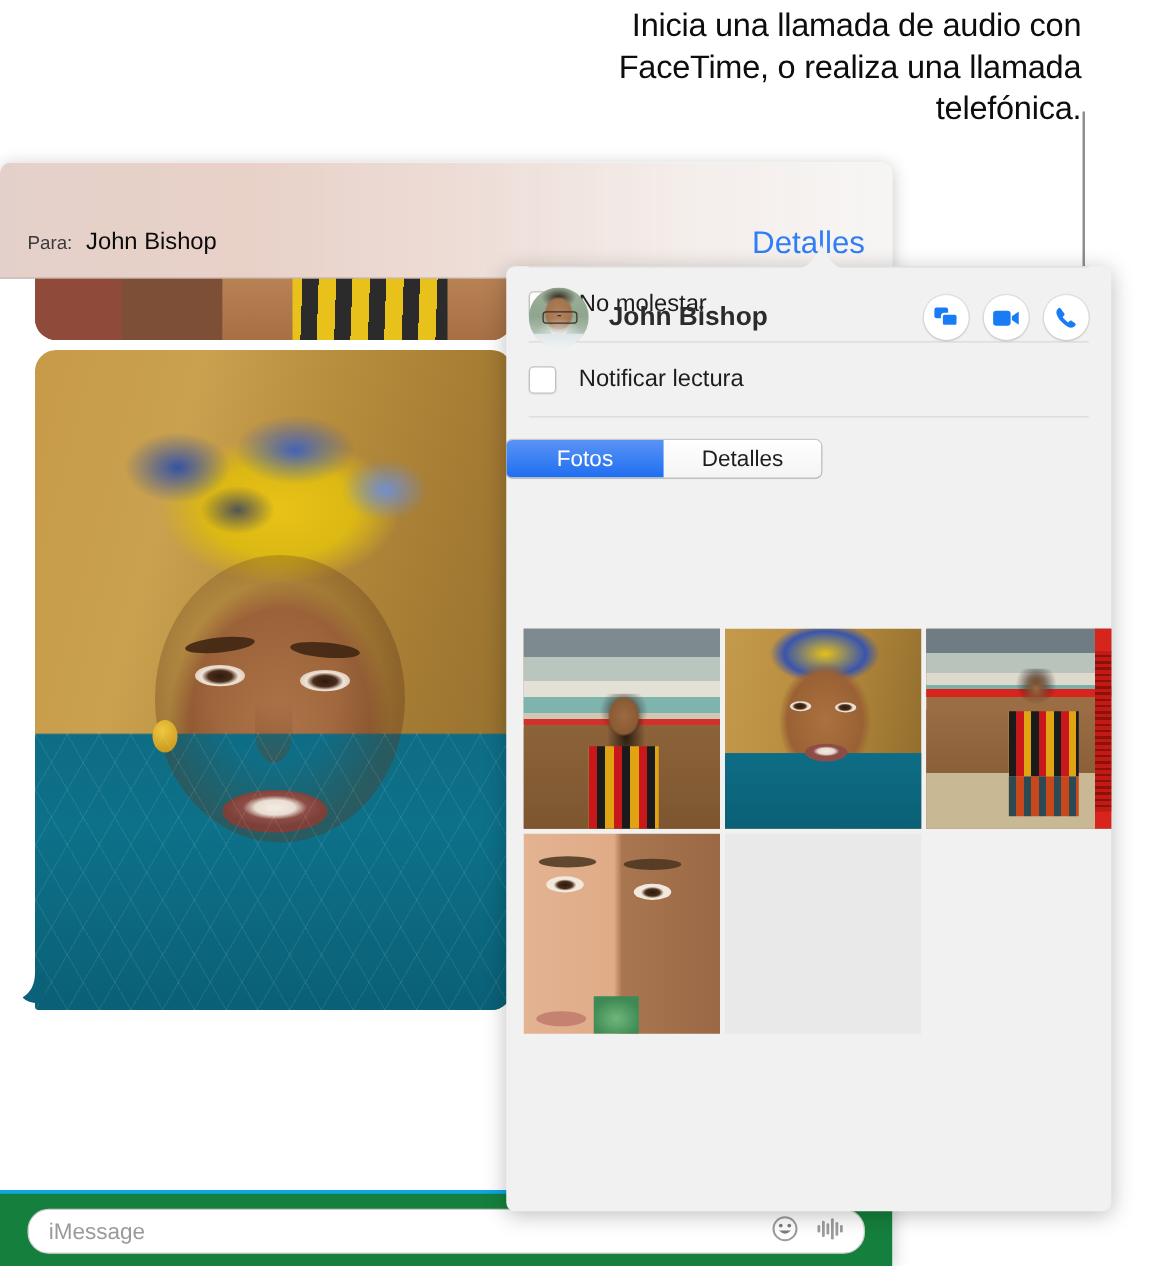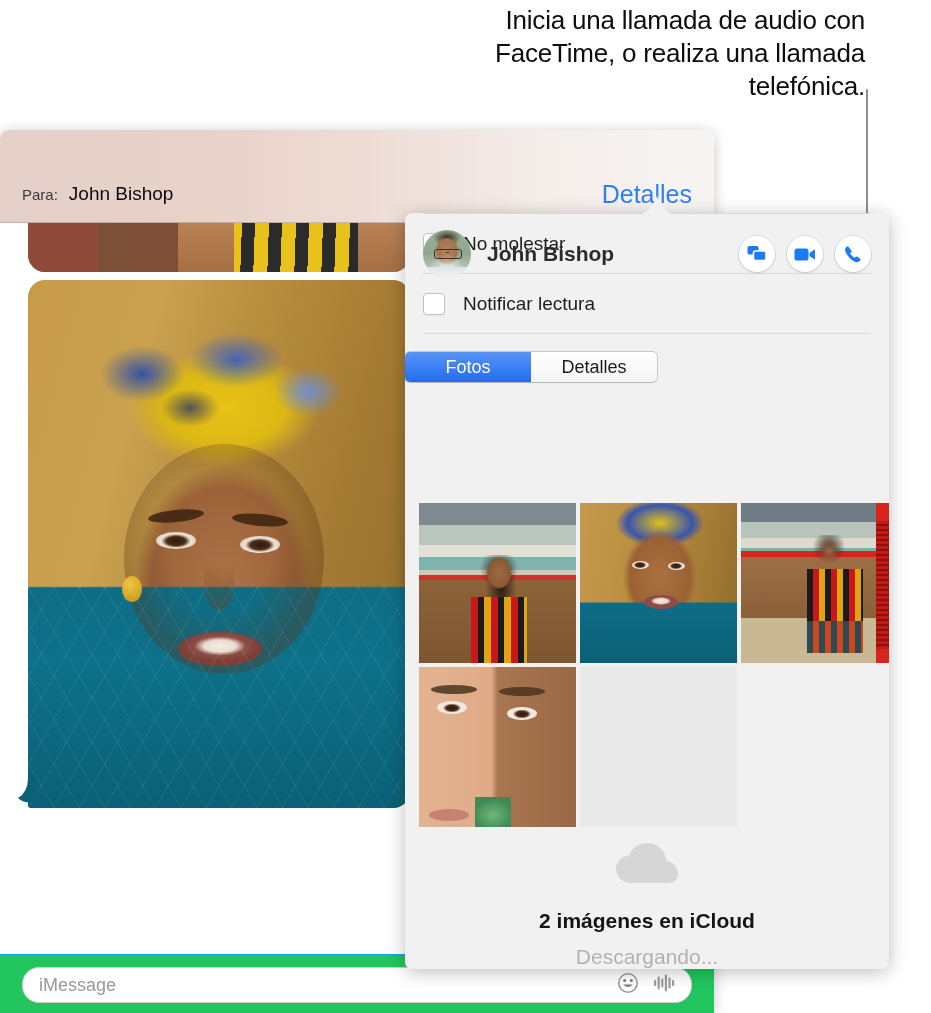--- a/index.html
+++ b/index.html
@@ -144,21 +144,21 @@
     background:linear-gradient(to bottom,#b98255,#a66f44);
   }
   .prev-arm2{
     position:absolute;left:330px;top:0;width:52px;height:50px;
     background:linear-gradient(to bottom,#b98255,#a66f44);
   }
 
   
   .input-bar{
     position:absolute;left:0;right:0;bottom:0;height:58px;
-    background:#22c55e;border-top:1px solid #0ea5e9;
+    background:#15803d;border-top:3px solid #0ea5e9;
   }
   .imsg-field{
     position:absolute;left:22px;top:12px;right:22px;height:34px;
     background:#ffffff;border:1px solid #cfcfcf;border-radius:17px;
     display:flex;align-items:center;
   }
   .imsg-placeholder{
     margin-left:16px;font-size:18px;color:#9a9a9a;
   }
   .imsg-icons{
@@ -491,23 +491,14 @@
       <span class="brow2 a"></span>
       <span class="brow2 b"></span>
       <span class="eye2 a"></span>
       <span class="eye2 b"></span>
       <span class="green"></span>
       <span class="lip"></span>
     </div>
     <div class="tile empty"></div>
   </div>
 
-  <div class="pop-footer">
-    <span>
-      <svg width="62" height="42" viewBox="0 0 62 42">
-        <path d="M15 40 C6.7 40 0 33.7 0 26 C0 18.8 5.9 12.8 13.3 12.2 C16 4.9 23.1 0 31.2 0 C41.3 0 49.6 7.8 50.3 17.7 C56.9 18.6 62 24.1 62 30.8 C62 35.9 58.9 40 53 40 Z" fill="#d6d6d6"></path>
-      </svg>
-    </span>
-    <div class="icloud-count">2 imágenes en iCloud</div>
-    <div class="icloud-status">Descargando...</div>
-  </div>
 
 </div>
 
 </body></html>

